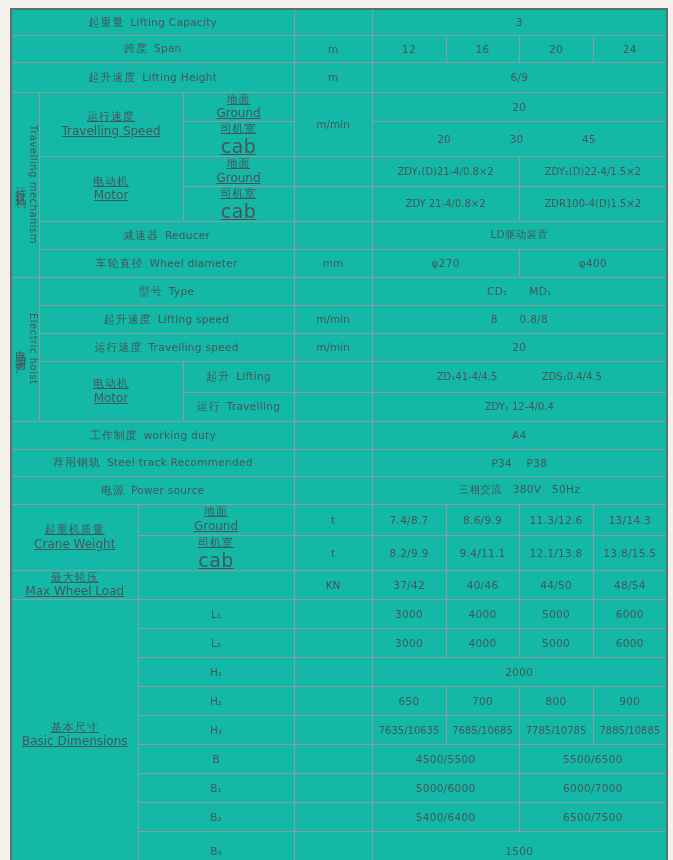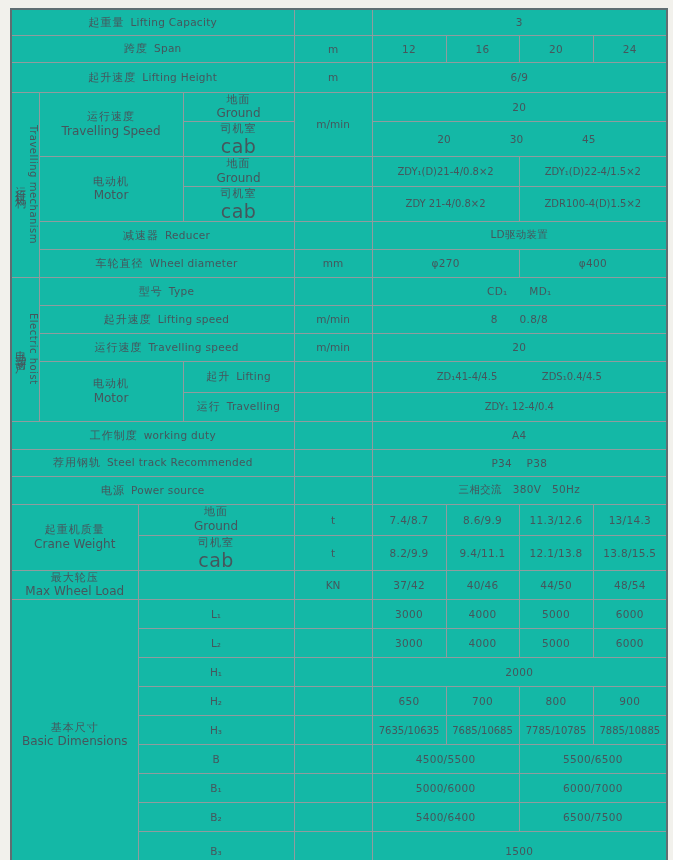--- a/index.html
+++ b/index.html
@@ -21,21 +21,21 @@
   td{
     border:1px solid #8f9c9e;
     padding:0 2px;
     text-align:center;
     vertical-align:middle;
     font-size:10.5px;
     overflow:hidden;
   }
   .lab .zh{font-size:11px;margin-right:6px;letter-spacing:1px;}
   .lab .en{font-size:10.5px;letter-spacing:.3px;}
-  .two{line-height:1.25;}
+  .two{line-height:1.25;text-decoration:underline;}
   .two .zh{display:block;font-size:11px;letter-spacing:1px;margin:0;}
   .two .en{display:block;font-size:12px;margin:0;}
   .cabline{display:block;font-size:19px;line-height:1;margin-top:1px;letter-spacing:.5px;}
   .val{white-space:pre;letter-spacing:.3px;}
   .small{font-size:10px;letter-spacing:0;}
   .unit{font-size:10.5px;}
   .vsec{padding:0;}
   .vwrap{display:flex;justify-content:center;align-items:center;height:100%;gap:1px;}
   .vzh{writing-mode:vertical-lr;text-orientation:upright;font-size:11px;letter-spacing:4px;}
   .ven{writing-mode:vertical-lr;font-size:10px;letter-spacing:.5px;}

